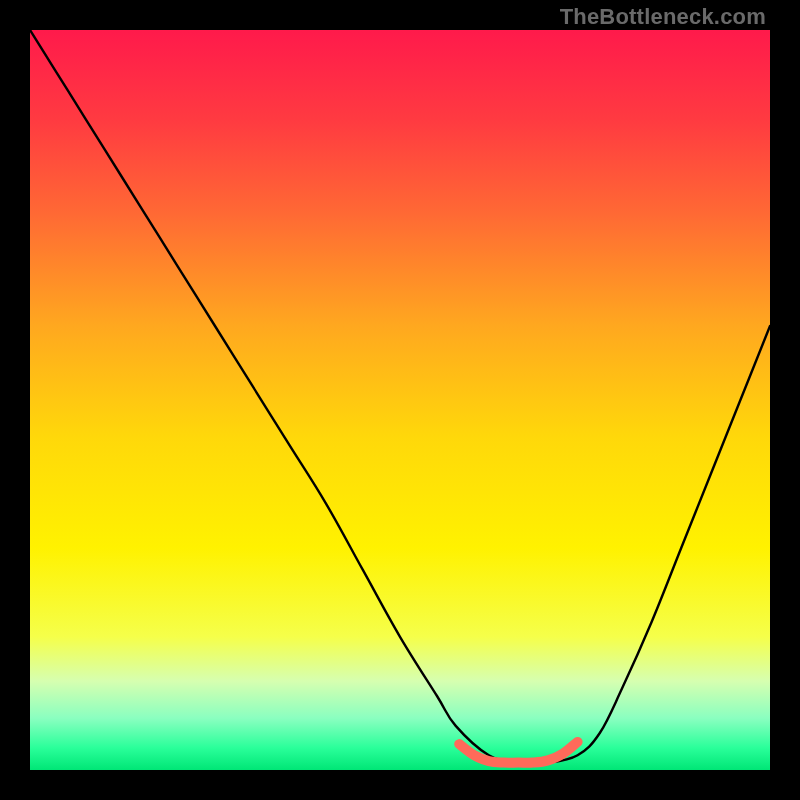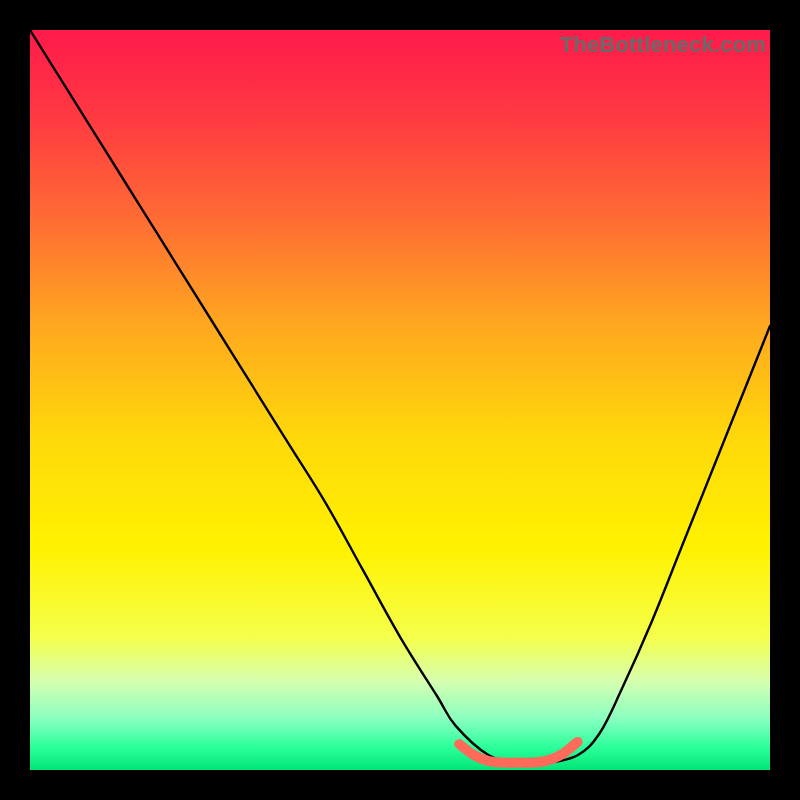--- a/index.html
+++ b/index.html
@@ -28,21 +28,20 @@
   .watermark {
     position: absolute;
     top: 4px;
     right: 34px;
     font-family: Arial, Helvetica, sans-serif;
     font-size: 22px;
     font-weight: bold;
     color: #6a6a6a;
     letter-spacing: 0.2px;
     user-select: none;
-    margin-top: 28px;
   }
 </style>
 </head>
 <body>
 
 <div class="frame">
   <svg class="plot" viewBox="0 0 740 740" preserveAspectRatio="none">
     <defs>
       <linearGradient id="bg-grad" x1="0" y1="0" x2="0" y2="1">
           <stop offset="0%" stop-color="#ff1a4b"></stop>

